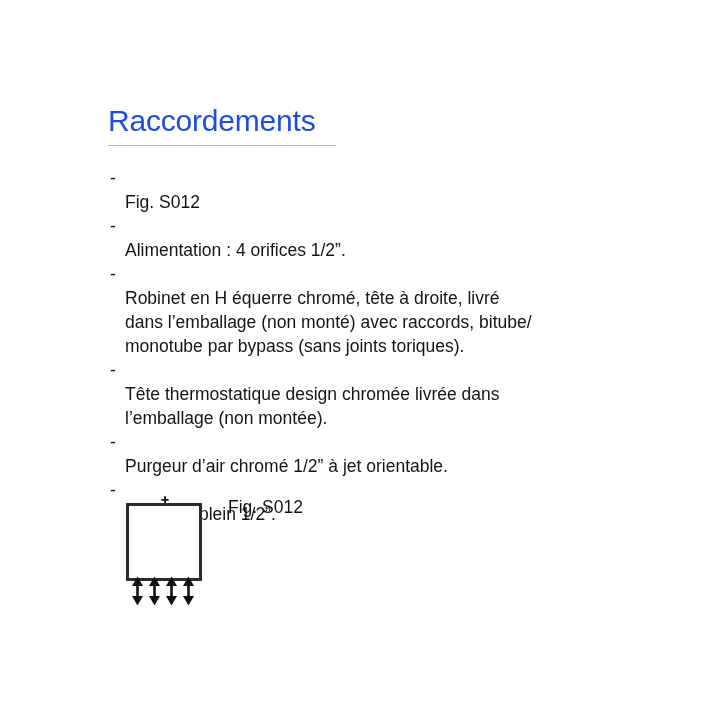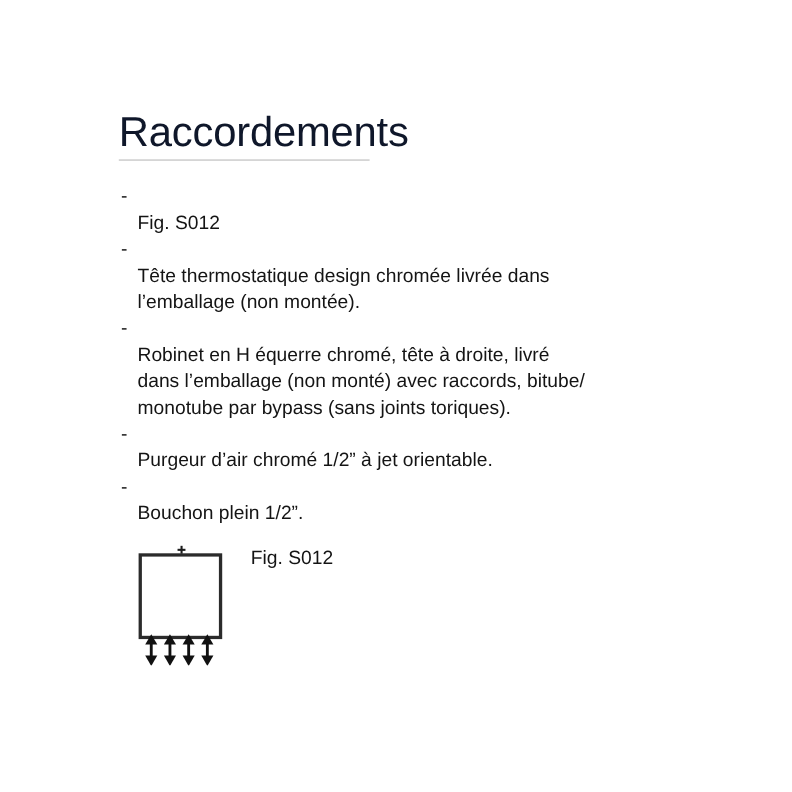--- a/index.html
+++ b/index.html
@@ -27,25 +27,25 @@
   }
 
   
   .title-block {
     position: absolute;
     left: 108px;
     top: 104px;
     width: 560px;
   }
   .page-title {
-    font-size: 38px;
+    font-size: 30px;
     font-weight: 400;
     line-height: 34px;
     letter-spacing: -0.2px;
-    color: #0f172a;
+    color: #1d4ed8;
     margin: 0;
     white-space: nowrap;
   }
   .title-rule {
     margin-top: 7px;
     width: 228px;
     height: 1px;
     background: #b9b9b9;
   }
 
@@ -108,27 +108,30 @@
   <div class="title-block">
     <h1 class="page-title">Raccordements</h1>
     <div class="title-rule"></div>
   </div>
 
   <ul class="spec-list">
     <li class="spec-item">
       <span>Fig. S012</span>
     </li>
     <li class="spec-item">
-      <span>Tête thermostatique design chromée livrée dans
-l’emballage (non montée).</span>
+      <span>Alimentation : 4 orifices 1/2”.</span>
     </li>
     <li class="spec-item">
       <span>Robinet en H équerre chromé, tête à droite, livré
 dans l’emballage (non monté) avec raccords, bitube/
 monotube par bypass (sans joints toriques).</span>
+    </li>
+    <li class="spec-item">
+      <span>Tête thermostatique design chromée livrée dans
+l’emballage (non montée).</span>
     </li>
     <li class="spec-item">
       <span>Purgeur d’air chromé 1/2” à jet orientable.</span>
     </li>
     <li class="spec-item">
       <span>Bouchon plein 1/2”.</span>
     </li>
   </ul>
 
   <div class="figure-block">

